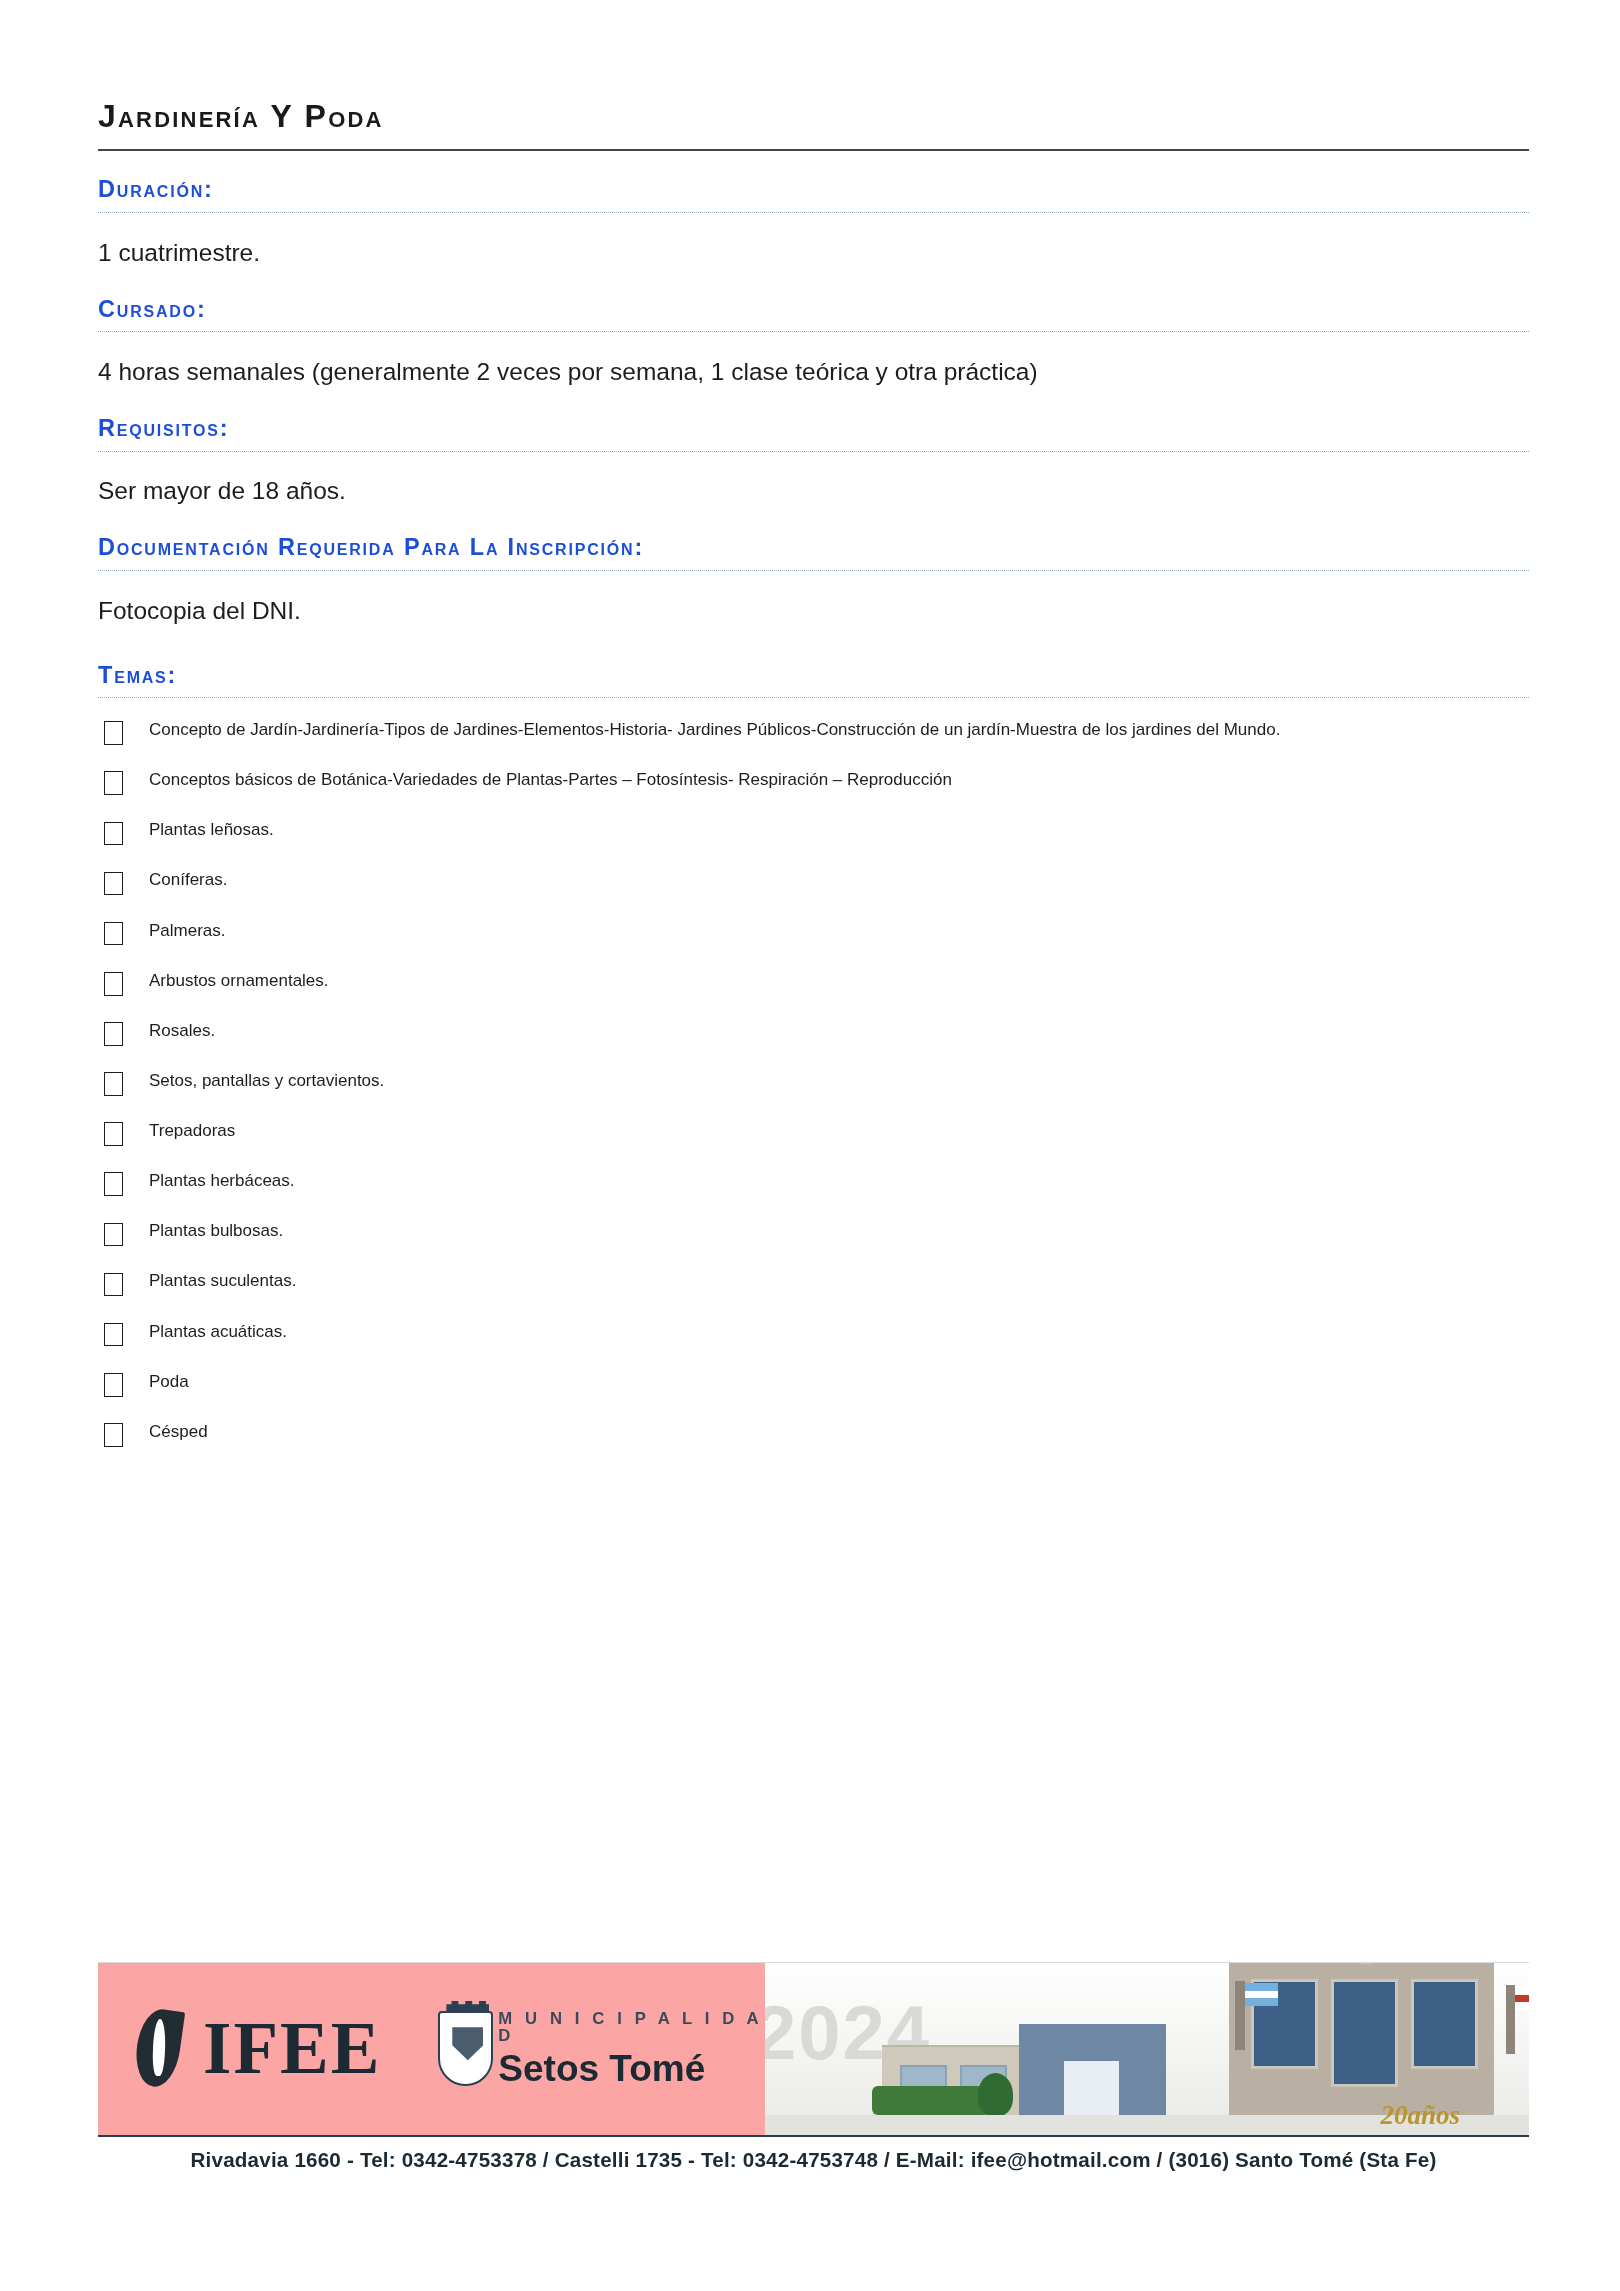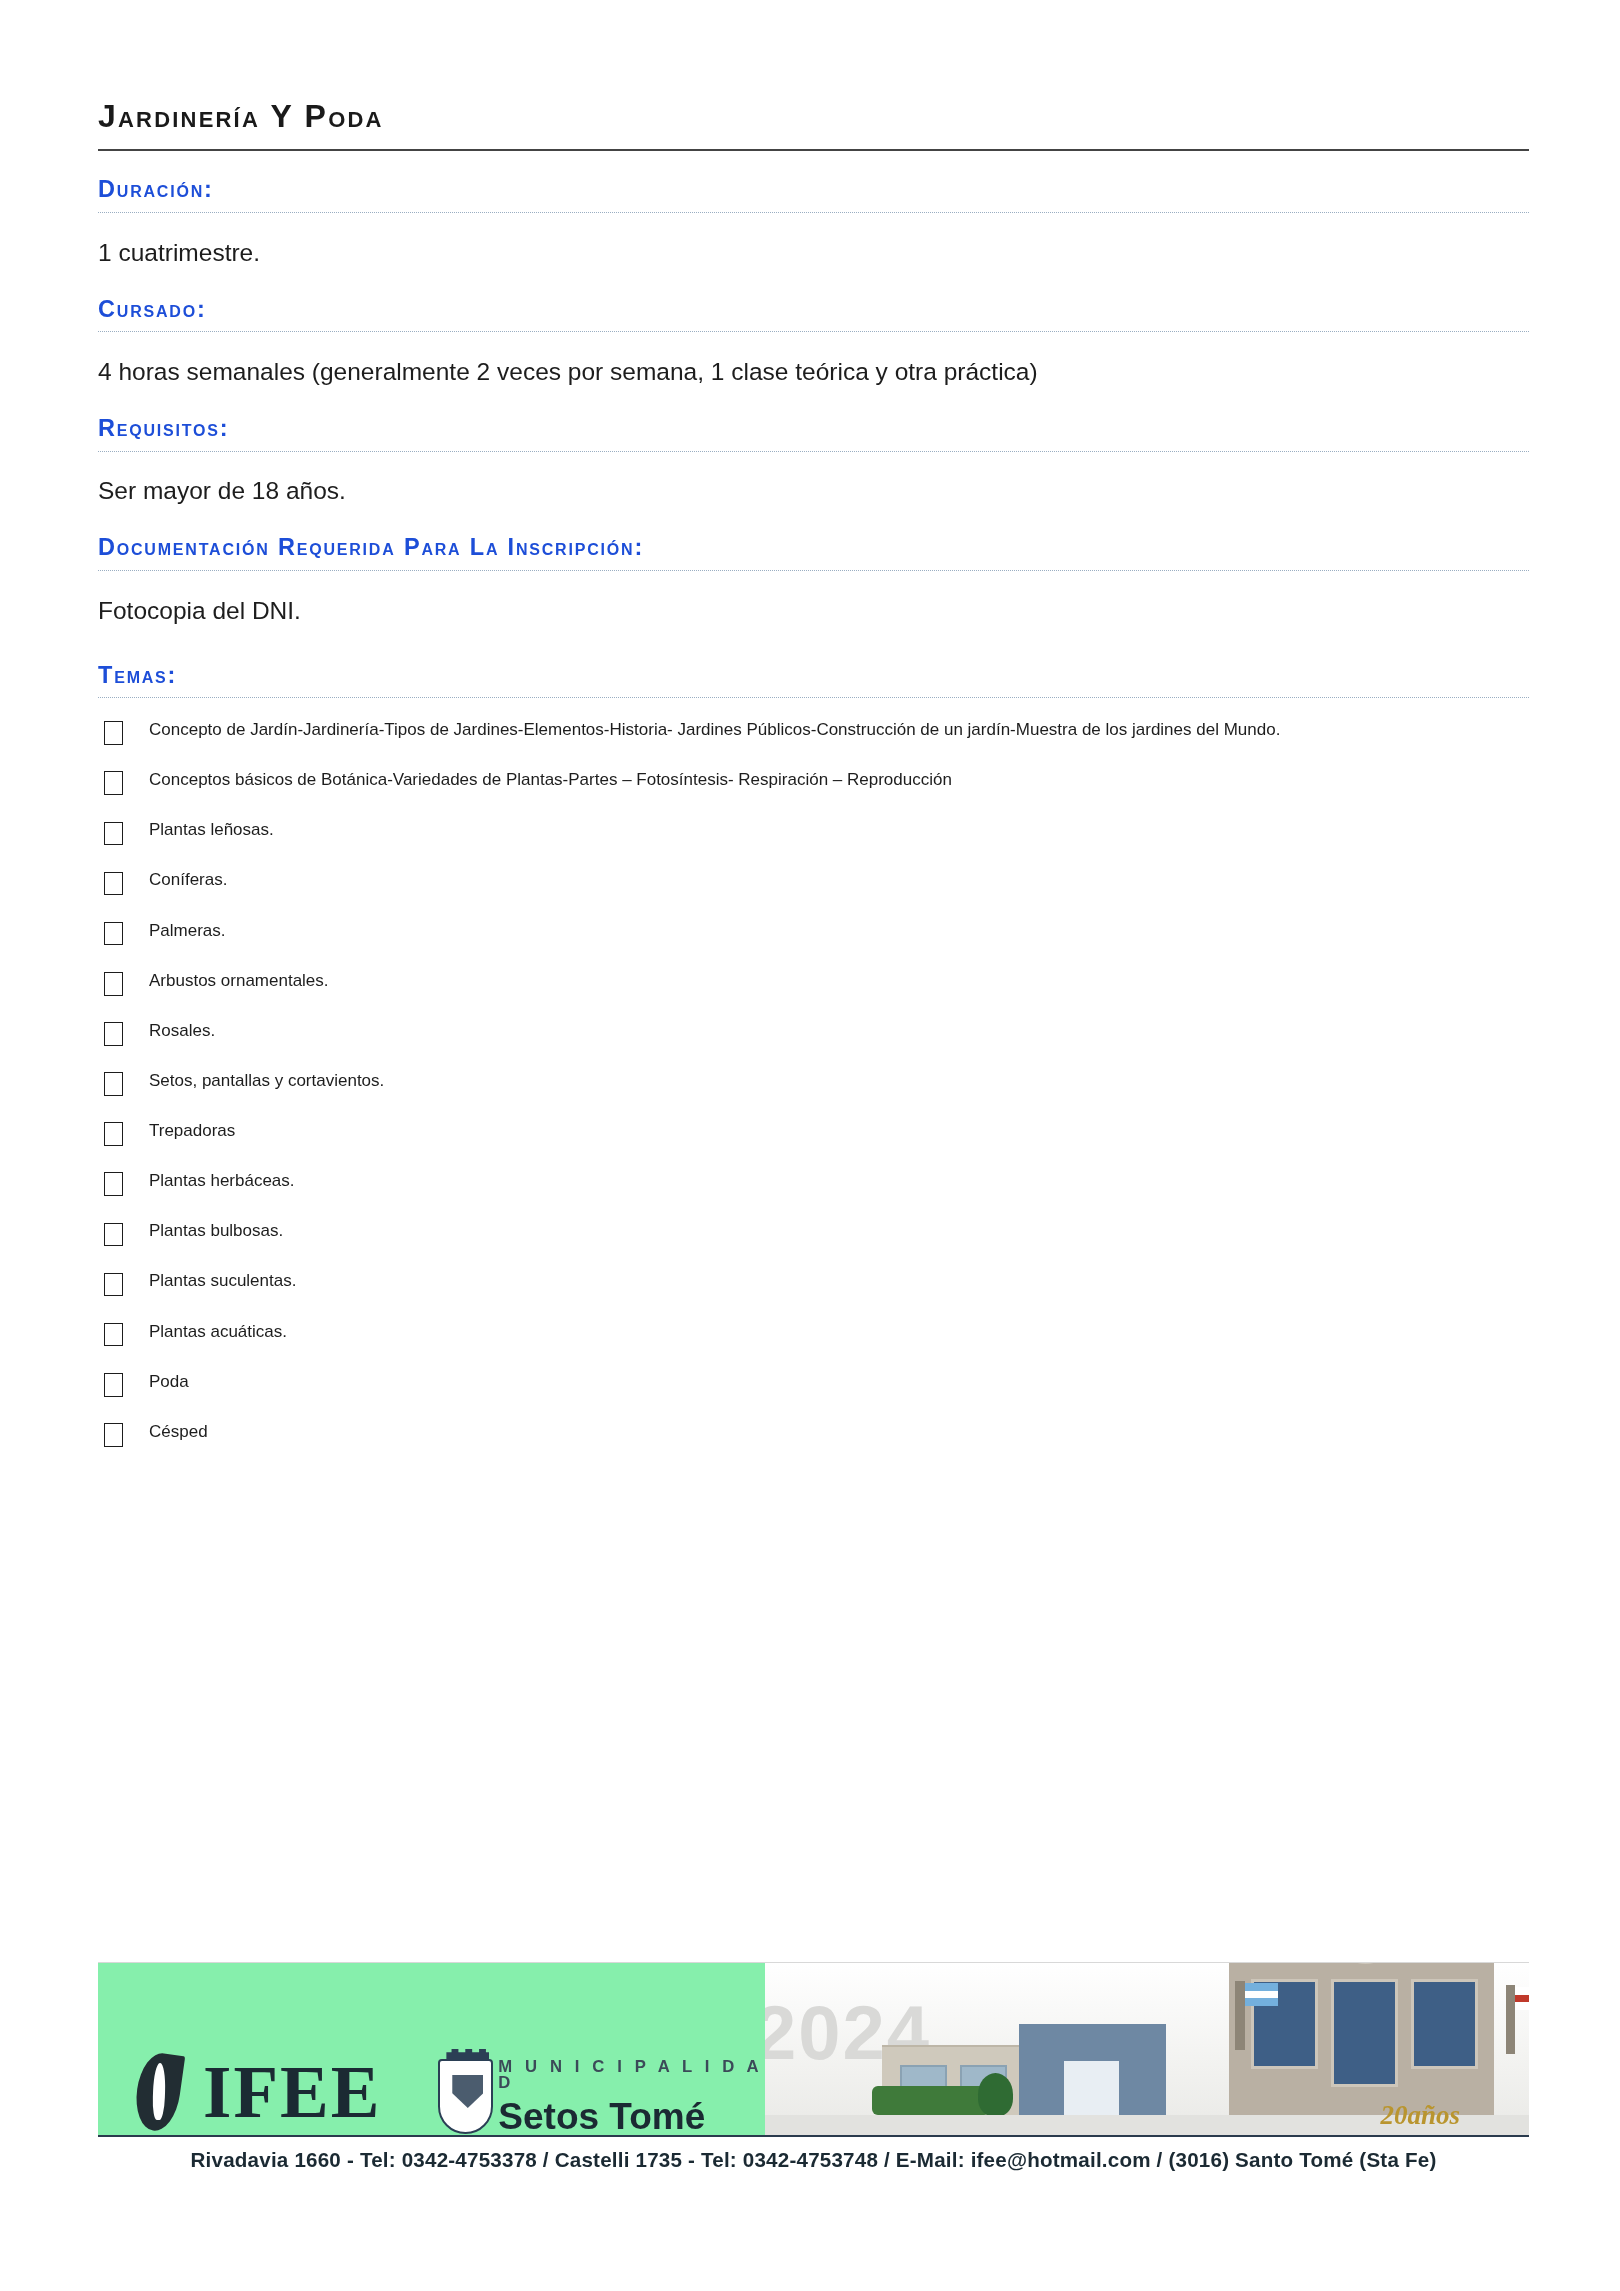--- a/index.html
+++ b/index.html
@@ -113,23 +113,23 @@
     height: 172px;
     background: #ffffff;
     border-top: 1px solid #d8d8d8;
     overflow: hidden;
   }
   
   .logo-zone {
     position: absolute;
     left: 0; top: 0;
     width: 667px; height: 172px;
-    background: #86efac;
+    background: #fca5a5;
     display: flex;
-    align-items: flex-end;
+    align-items: center;
     z-index: 5;
   }
   .ifee-mark {
     margin-left: 31px;
     width: 61px; height: 84px;
     position: relative;
   }
   .ifee-mark .leaf {
     position: absolute;
     left: 7.8px; top: 2px;

